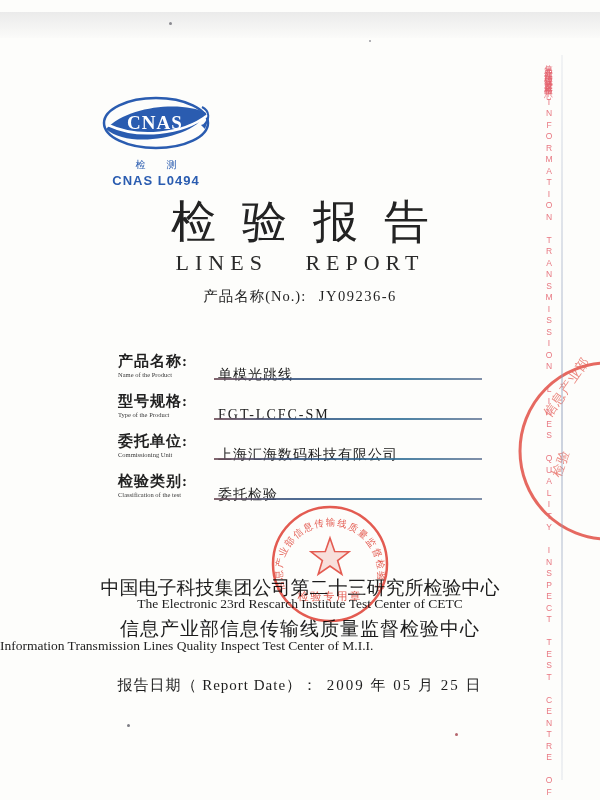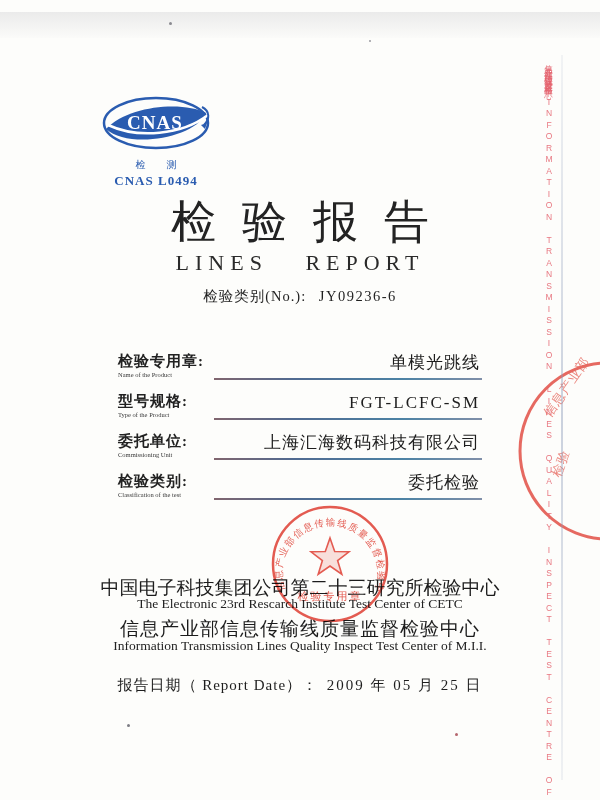--- a/index.html
+++ b/index.html
@@ -11,21 +11,21 @@
     background:linear-gradient(180deg,rgba(150,150,158,0.18),rgba(150,150,158,0.02));pointer-events:none;}
   .page-edge-line{position:absolute;left:561px;top:55px;width:2px;height:725px;
     background:linear-gradient(180deg,rgba(140,155,185,0.10),rgba(140,155,185,0.45),rgba(140,155,185,0.12));}
   .speck{position:absolute;border-radius:50%;}
 
   
   .cnas-wrap{position:absolute;left:98px;top:95px;width:116px;text-align:center;}
   .cnas-sub{color:#2a5cb0;font-size:10px;letter-spacing:9px;margin-top:1px;padding-left:9px;
     font-family:"DejaVu Sans",sans-serif;}
   .cnas-code{color:#2a5cb0;font-size:13px;font-weight:bold;letter-spacing:1px;
-    font-family:Liberation Serif, serif;margin-top:1px;}
+    font-family:Liberation Sans, sans-serif;margin-top:1px;}
 
   
   .cma-wrap{position:absolute;left:348px;top:96px;width:110px;text-align:center;}
   .cma-code{color:#e05548;font-size:13px;font-weight:bold;letter-spacing:2px;
     font-family:"Liberation Sans",sans-serif;margin-top:2px;}
 
   
   .title-zh{position:absolute;left:0;top:192px;width:600px;text-align:center;
     font-size:45px;color:#232323;letter-spacing:26px;text-indent:26px;font-weight:500;}
   .title-en{position:absolute;left:0;top:250px;width:600px;text-align:center;
@@ -33,30 +33,30 @@
   .report-no{position:absolute;left:0;top:287px;width:600px;text-align:center;
     font-size:14.5px;color:#1f1f1f;letter-spacing:1px;}
   .report-no .val{margin-left:8px;letter-spacing:1.5px;}
 
   
   .fields{position:absolute;left:118px;top:350px;width:368px;}
   .frow{position:relative;height:38px;margin-bottom:2px;}
   .flabel{position:absolute;left:0;top:2px;width:100px;}
   .flabel .zh{font-size:15px;font-weight:600;color:#222;letter-spacing:1px;}
   .flabel .en{font-size:6.5px;color:#3a3a3a;margin-top:0px;font-family:"Liberation Serif",serif;}
-  .fvalue{position:absolute;left:100px;top:0;width:262px;height:27px;
-    text-align:right;font-size:17px;color:#1d1d1d;letter-spacing:1px;line-height:26px;}
+  .fvalue{position:absolute;left:100px;top:12px;width:262px;height:27px;
+    text-align:left;font-size:14px;color:#1d1d1d;letter-spacing:1px;line-height:26px;}
   .fline{position:absolute;left:96px;top:28px;width:268px;height:2px;
     background:linear-gradient(90deg,#6b4a55,#31507e 30%,#2d6d95 70%,#6a7c9a);opacity:0.85;}
 
   
   .f-zh1{position:absolute;left:0;top:575px;width:600px;text-align:center;font-size:19px;color:#1c1c1c;}
   .f-en1{position:absolute;left:0;top:596px;width:600px;text-align:center;font-size:13.5px;color:#222;}
   .f-zh2{position:absolute;left:0;top:616px;width:600px;text-align:center;font-size:19px;color:#1c1c1c;letter-spacing:1px;}
-  .f-en2{position:absolute;left:0;top:638px;width:600px;text-align:center;font-size:13.5px;color:#222;}
+  .f-en2{position:absolute;left:0;top:638px;width:600px;text-align:left;font-size:13.5px;color:#222;}
   .date-line{position:absolute;left:0;top:676px;width:600px;text-align:center;font-size:15px;color:#1e1e1e;letter-spacing:1px;}
   .date-line .val{margin-left:4px;letter-spacing:2px;}
 
   
   .stamp-center{position:absolute;left:260px;top:498px;width:140px;height:140px;
     opacity:0.88;mix-blend-mode:multiply;}
   .stamp-right{position:absolute;left:498px;top:356px;width:102px;height:195px;
     opacity:0.8;mix-blend-mode:multiply;}
   .edge-text{position:absolute;left:541px;top:58px;width:15px;height:740px;
     writing-mode:vertical-rl;text-orientation:upright;overflow:hidden;
@@ -84,29 +84,29 @@
       <text x="29" y="34" fill="#ffffff" font-size="19" font-weight="bold" font-family="Liberation Serif, serif" letter-spacing="1">CNAS</text>
     </svg>
     <div class="cnas-sub">检 测</div>
     <div class="cnas-code">CNAS L0494</div>
   </div>
 
 
   <div class="title-zh">检验报告</div>
   <div class="title-en">LINES REPORT</div>
   <div class="report-no">
-    <span>检验类别(No.):</span>
+    <span>产品名称(No.):</span>
     <span class="val">JY09236-6</span>
   </div>
 
   <div class="fields">
 
     <div class="frow">
       <div class="flabel">
-        <div class="zh">检验专用章:</div>
+        <div class="zh">产品名称:</div>
         <div class="en">Name of the Product</div>
       </div>
       <div class="fvalue">单模光跳线</div>
       <div class="fline"></div>
     </div>
 
     <div class="frow">
       <div class="flabel">
         <div class="zh">型号规格:</div>
         <div class="en">Type of the Product</div>

